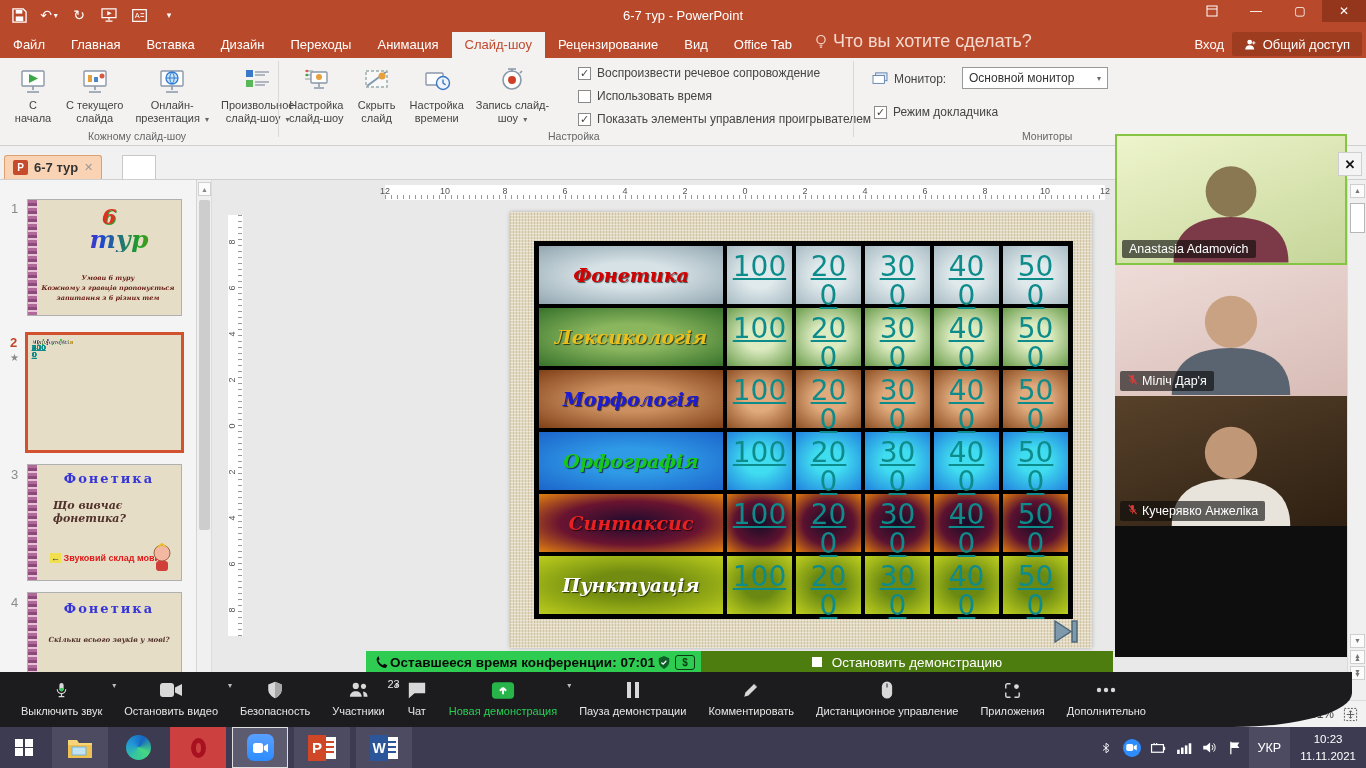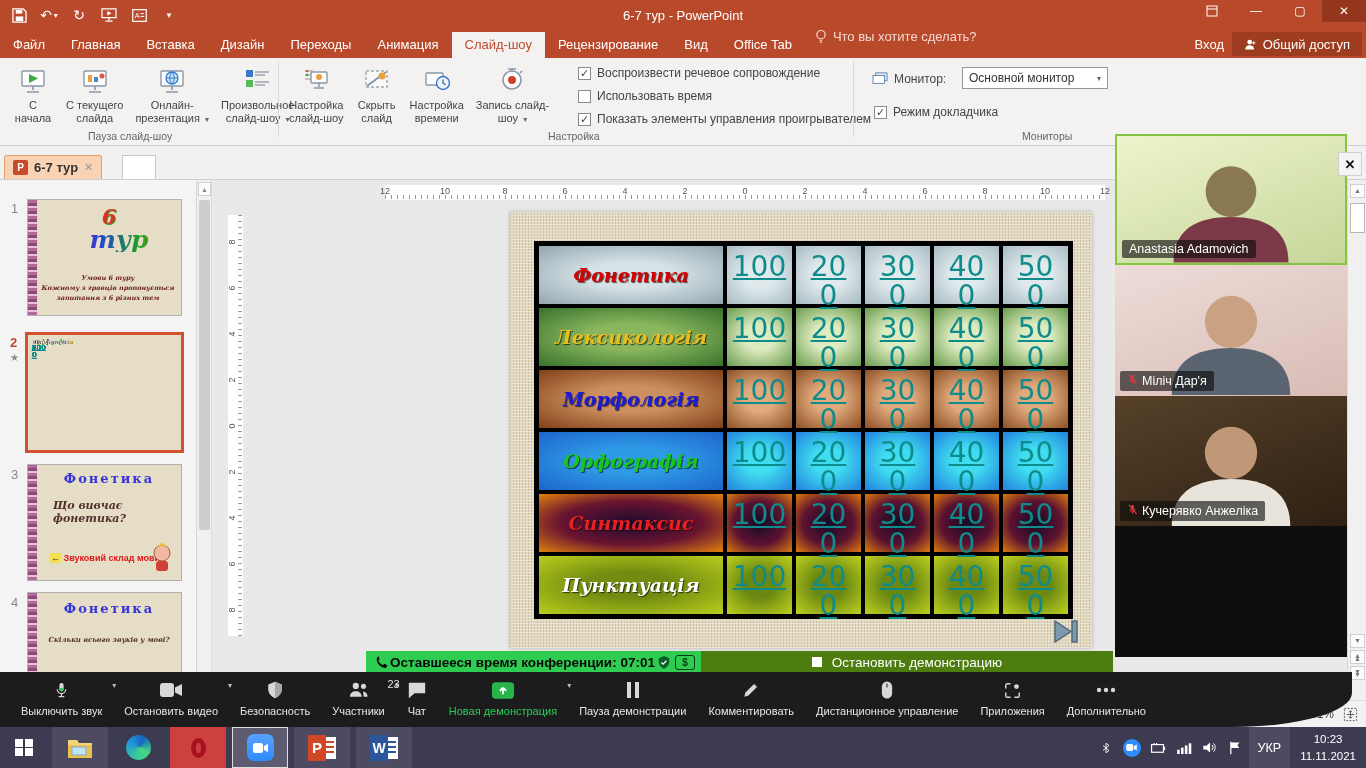--- a/index.html
+++ b/index.html
@@ -13,21 +13,21 @@
   .qat .qbtn{width:18px;height:18px;display:flex;align-items:center;justify-content:center;font-size:14px;color:#fff;}
   .win-title{position:absolute;left:0;right:0;top:0;height:30px;display:flex;align-items:center;justify-content:center;font-size:13px;color:#fff;}
   .winbtns{position:absolute;right:0;top:0;height:22px;display:flex;z-index:3;}
   .winbtn{width:44px;height:22px;display:flex;align-items:center;justify-content:center;font-size:12px;color:#fff;}
   .winbtn.close{background:#93361c;}
 
   
   .tabsrow{position:absolute;left:0;top:30px;width:100%;height:28px;background:#b8492b;display:flex;align-items:flex-end;z-index:2;}
   .tab{padding:5px 13px 6px;font-size:13px;color:#fff;white-space:nowrap;}
   .tab.active{background:#f3f2f1;color:#c0492c;}
-  .tellme{display:flex;align-items:center;gap:6px;color:#f5d9ce;font-size:13px;padding:5px 10px 14px;}
+  .tellme{display:flex;align-items:center;gap:6px;color:#f5d9ce;font-size:18px;padding:5px 10px 6px;}
   .signin{position:absolute;right:132px;top:0;height:28px;display:flex;align-items:center;font-size:13px;color:#fff;padding:0 10px;}
   .sharebtn{position:absolute;right:4px;top:2px;height:24px;display:flex;align-items:center;gap:6px;font-size:13px;color:#fff;background:#9e3c20;padding:0 12px;border-radius:2px;}
 
   
   .ribbon{position:absolute;left:0;top:58px;width:100%;height:88px;background:#f3f2f1;border-bottom:1px solid #d2d0ce;z-index:1;}
   .riblabel{position:absolute;top:72px;font-size:10.5px;color:#666;}
   .ribsep{position:absolute;top:3px;height:76px;width:1px;background:#dbd9d7;}
   .biggroup{position:absolute;top:4px;display:flex;align-items:flex-start;}
   .bigbtn{display:flex;flex-direction:column;align-items:center;padding:2px 6px;min-width:54px;}
   .bigbtn .bicon{height:32px;display:flex;align-items:center;}
@@ -336,21 +336,21 @@
       <span style="color:#444;">Монитор:</span>
     </div>
     <div class="monsel">
       <span>Основной монитор</span>
         <span class="drop">▾</span>
     </div>
     <div class="checkrow" style="left:874px;top:47px;">
       <span class="cbx">✓</span>
       <span>Режим докладчика</span>
     </div>
-    <div class="riblabel" style="left:88px;">Пауза слайд-шоу</div>
+    <div class="riblabel" style="left:88px;">Кожному слайд-шоу</div>
     <div class="riblabel" style="left:548px;">Настройка</div>
     <div class="riblabel" style="left:1022px;">Мониторы</div>
   </div>
 
   <div class="octbar">
     <div class="octab">
       <span class="pptico">P</span>
       <span class="otitle">6-7 тур</span>
       <span class="oclose">✕</span>
     </div>

